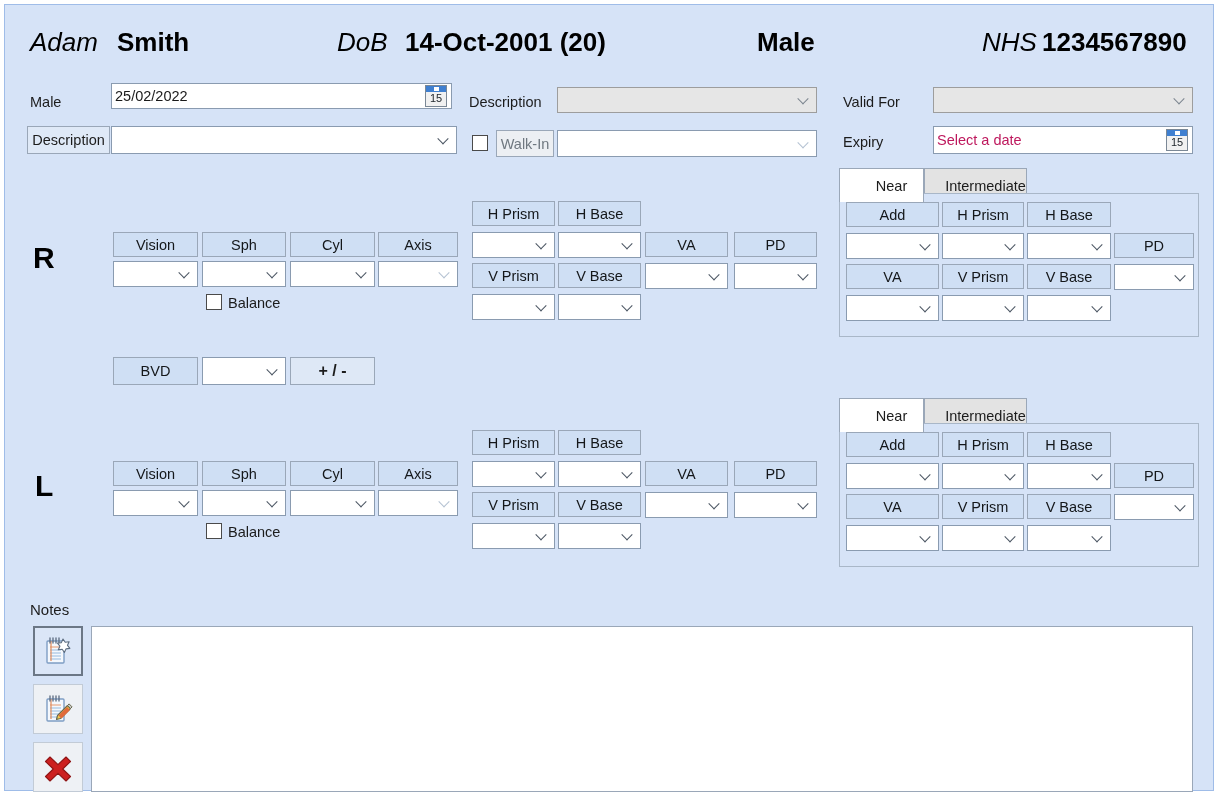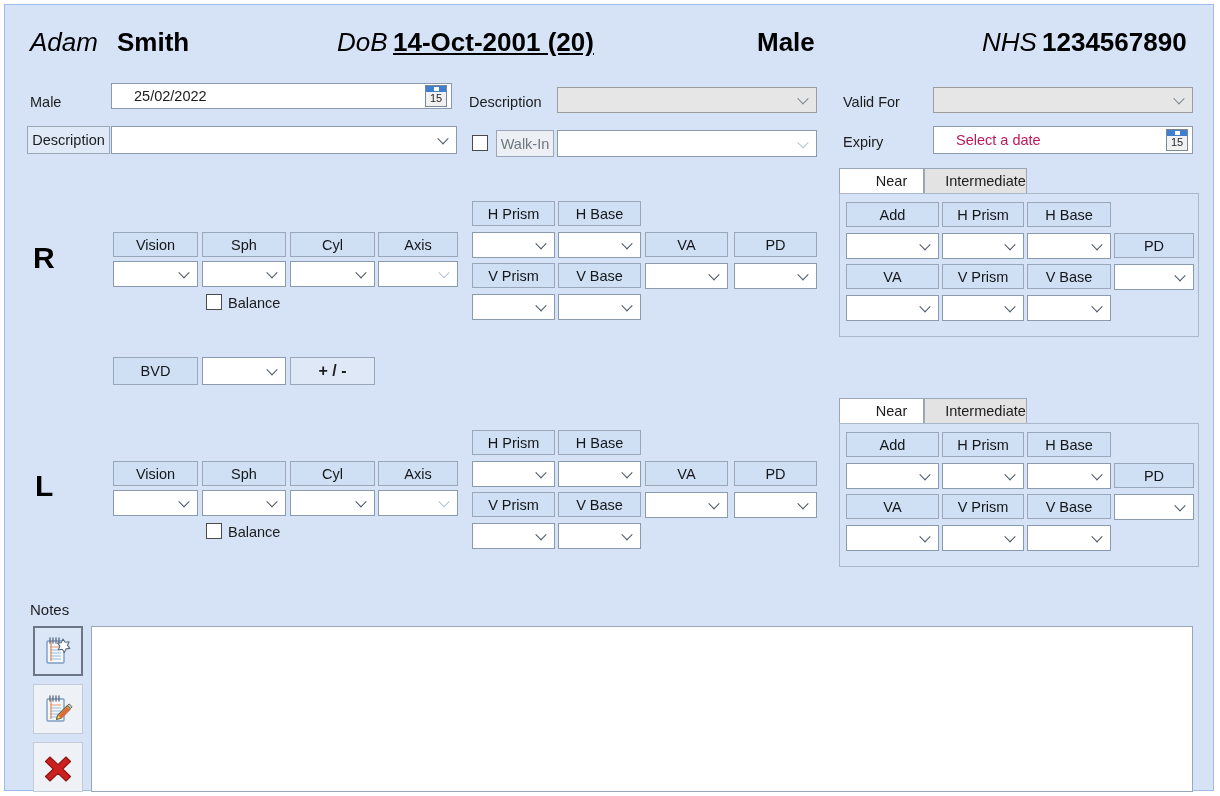--- a/index.html
+++ b/index.html
@@ -77,21 +77,21 @@
   }
   .txt {
     position: absolute;
     box-sizing: border-box;
     background: #ffffff;
     border: 1px solid #8a9bb0;
     font-size: 14.5px;
     color: #1a1a1a;
     display: flex;
     align-items: center;
-    padding-left: 22px;
+    padding-left: 3px;
     overflow: hidden;
   }
   .txt.ph { color: #be185d; }
   .combo {
     position: absolute;
     box-sizing: border-box;
     background: #ffffff;
     border: 1px solid #8a9bb0;
     font-size: 14.5px;
     color: #1a1a1a;
@@ -155,21 +155,21 @@
     text-align: center;
     color: #22282e;
     font-family: "Liberation Sans", sans-serif;
   }
 
   
   .tabstrip { position: absolute; }
   .tab {
     position: absolute;
     box-sizing: border-box;
-    height: 25px;
+    height: 34px;
     font-size: 14.5px;
     display: flex;
     align-items: center;
     justify-content: center;
     border: 1px solid #9aa7b8;
     border-bottom: none;
     color: #1c1c1c;
     white-space: nowrap;
     padding-left: 20px;
   }
@@ -215,21 +215,21 @@
 </style>
 </head>
 <body>
 
 <div id="app">
 
   <div id="patient-header">
     <div class="hdr-item hdr-first" style="left:25px;">Adam</div>
     <div class="hdr-item hdr-bold" style="left:112px;">Smith</div>
     <div class="hdr-item hdr-first" style="left:332px;">DoB</div>
-    <div class="hdr-item hdr-bold" style="left:388px;text-decoration:underline;">14-Oct-2001 (20)</div>
+    <div class="hdr-item hdr-bold" style="left:400px;">14-Oct-2001 (20)</div>
     <div class="hdr-item hdr-bold" style="left:752px;">Male</div>
     <div class="hdr-item hdr-first" style="left:977px;">NHS</div>
     <div class="hdr-item hdr-bold" style="left:1037px;">1234567890</div>
   </div>
 
   <div class="lbl" style="left:25px; top:89px;">Male</div>
   <div class="txt" style="left:106px; top:78px; width:341px; height:26px;">25/02/2022</div>
   <div class="cal" style="left:420px; top:80px;">
     <div class="cal-top">
         <div class="cal-knob"></div>

